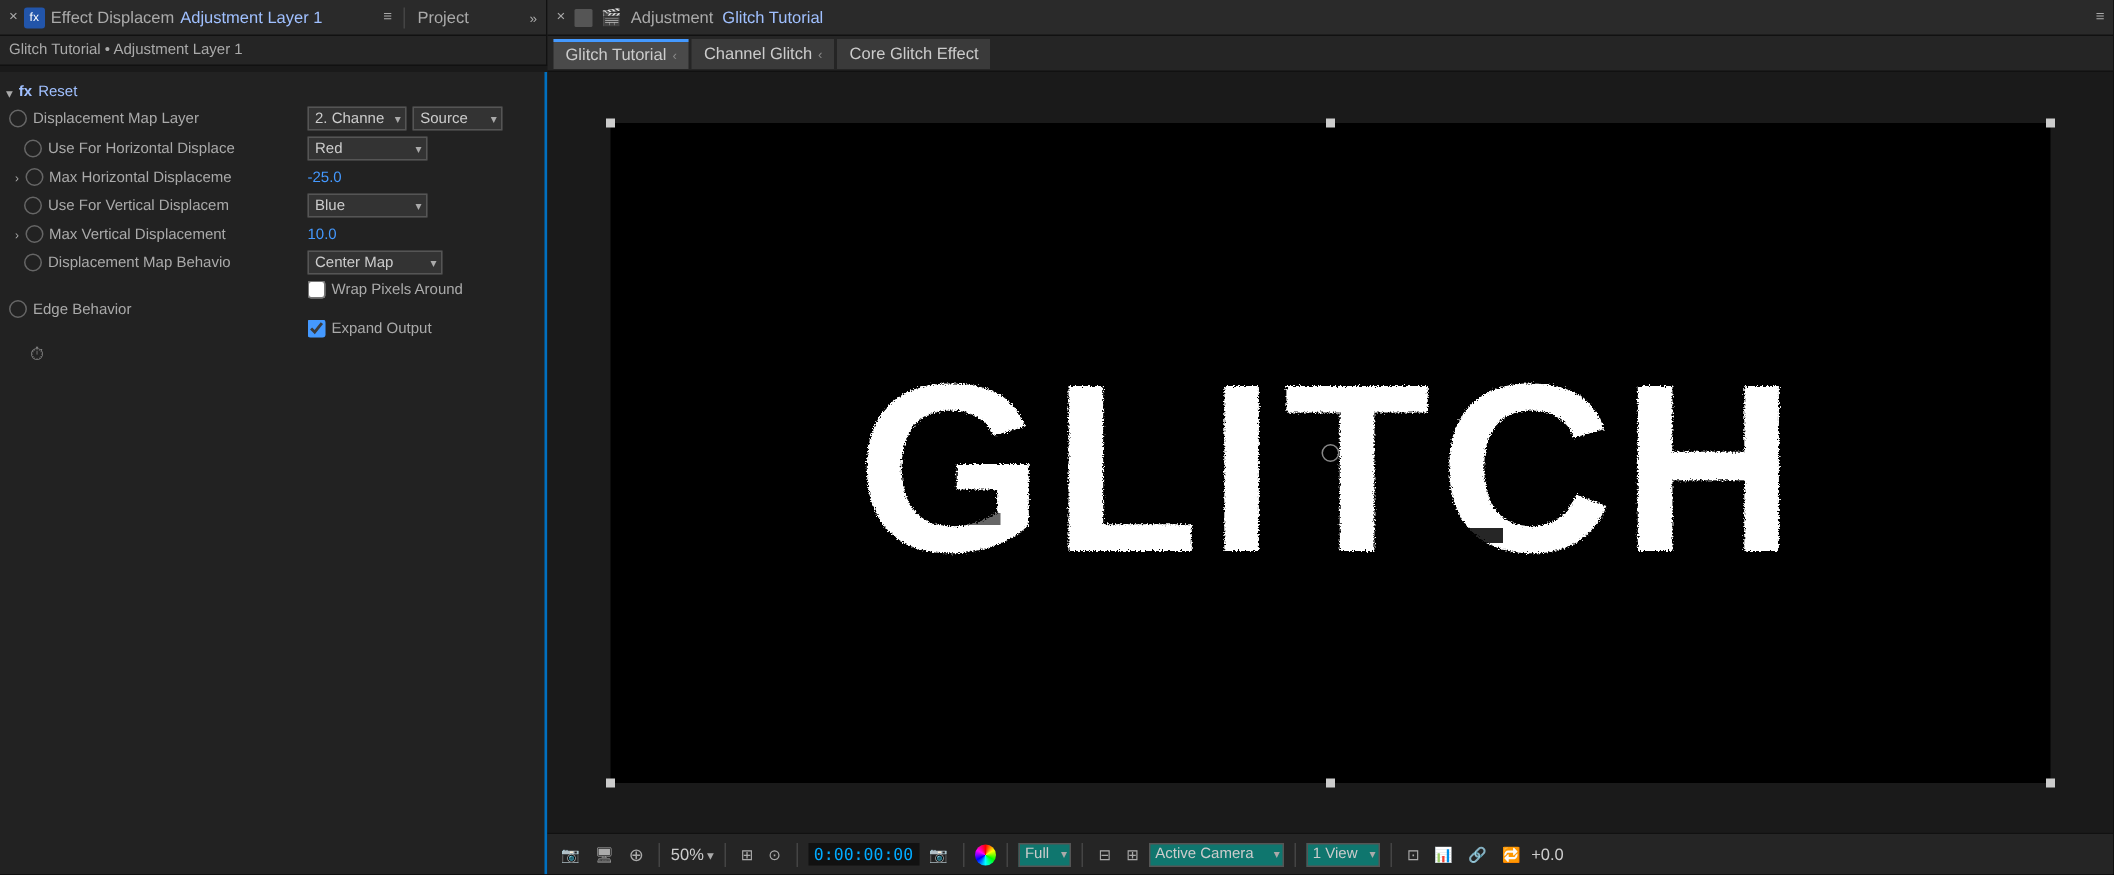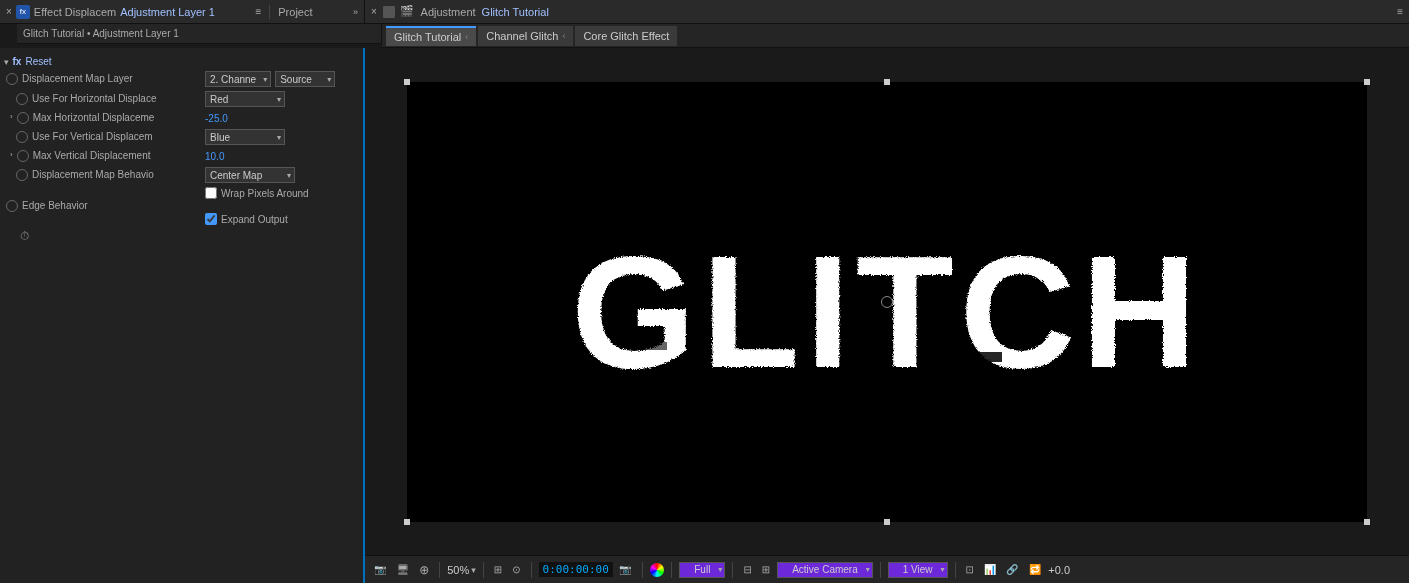--- a/index.html
+++ b/index.html
@@ -51,21 +51,20 @@
       background: #252525;
       border-right: 1px solid #111;
       border-bottom: 1px solid #111;
       padding: 3px 6px;
       font-size: 10px;
       color: #aaa;
       flex-shrink: 0;
       height: 20px;
       display: flex;
       align-items: center;
-      margin-left: 17px;
     }
 
     
     .main-content {
       display: flex;
       flex: 1;
       overflow: hidden;
     }
 
     
@@ -171,21 +170,21 @@
       display: flex;
       align-items: center;
       padding: 2px 6px;
       min-height: 18px;
       gap: 4px;
     }
 
     .prop-row-2col .left-col {
       width: 195px;
       display: flex;
-      align-items: flex-start;
+      align-items: center;
       gap: 2px;
     }
 
     .prop-row-2col .right-col {
       flex: 1;
       display: flex;
       align-items: center;
       gap: 4px;
     }
 
@@ -308,25 +307,25 @@
       align-items: center;
       gap: 2px;
     }
 
     .zoom-val {
       color: #ccc;
       font-size: 11px;
     }
 
     .dropdown-sm {
-      background: #6d28d9;
+      background: #0f766e;
       border: 1px solid #555;
       color: #ccc;
       font-size: 10px;
-      padding: 1px 14px 1px 14px;
+      padding: 1px 14px 1px 3px;
       position: relative;
       display: inline-flex;
       align-items: center;
       height: 16px;
       cursor: pointer;
     }
 
     .dropdown-sm::after {
       content: '▾';
       position: absolute;

